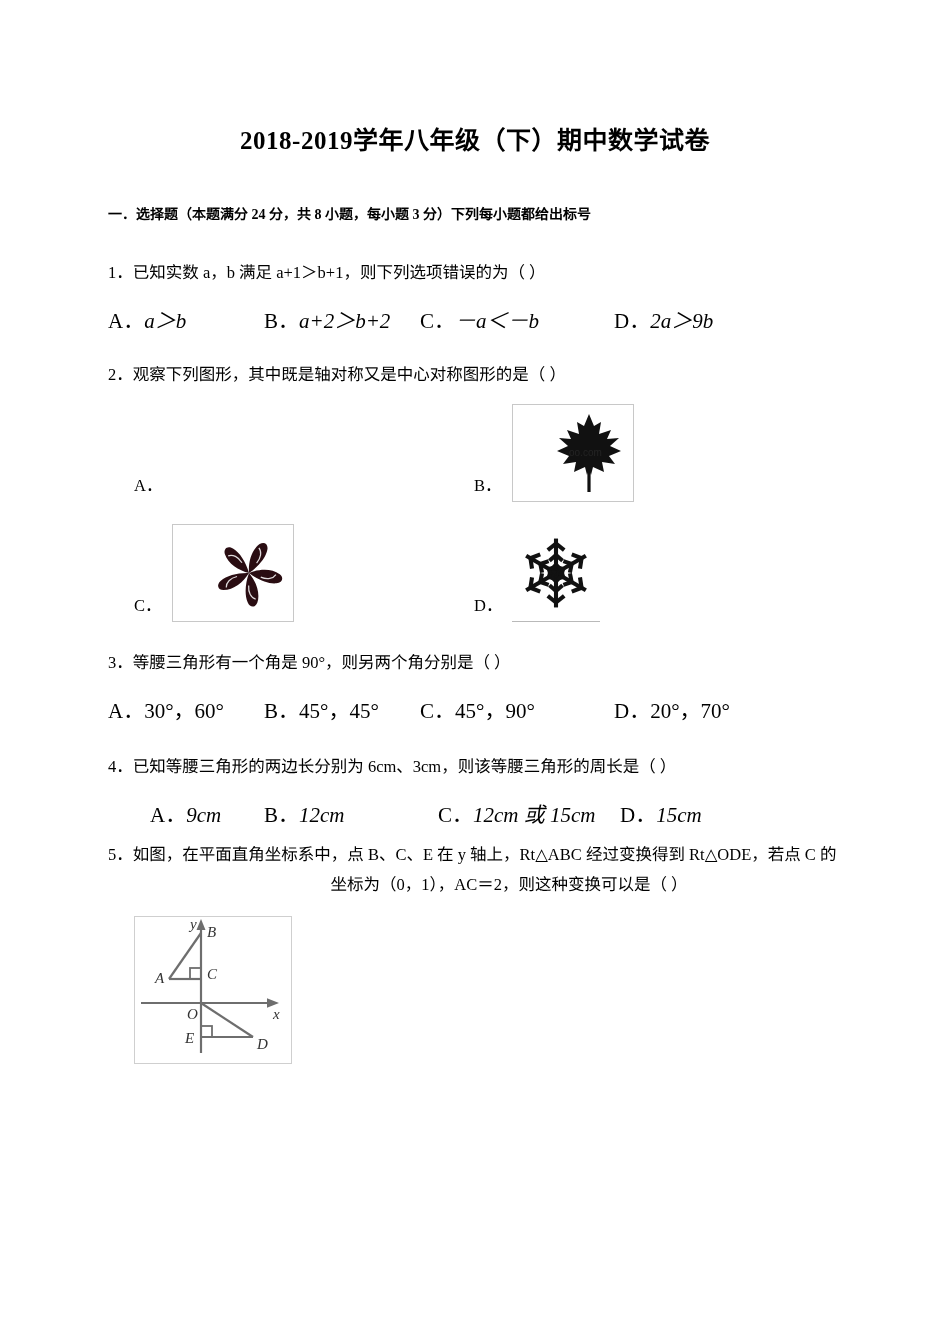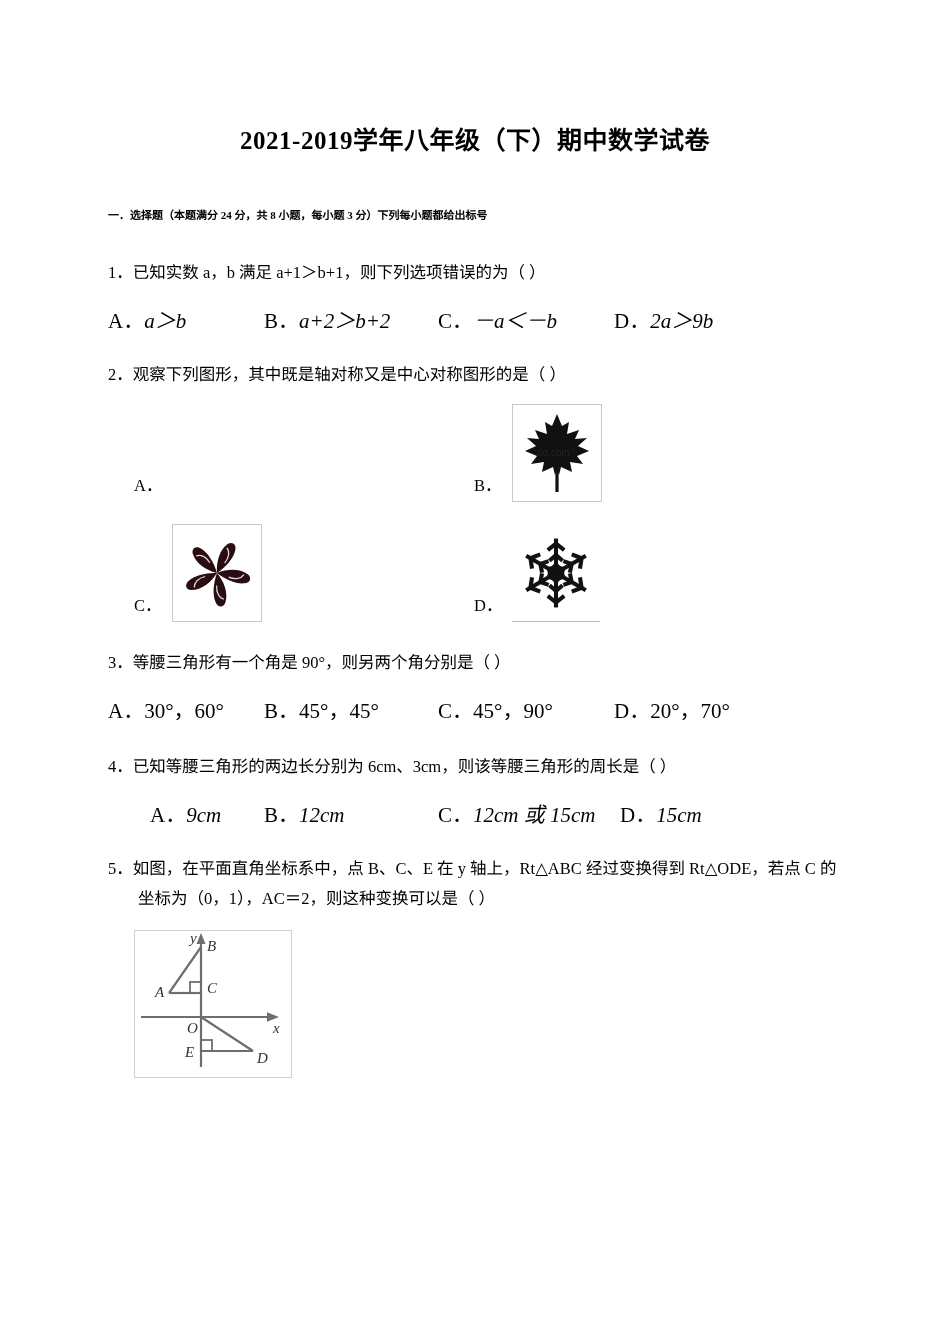--- a/index.html
+++ b/index.html
@@ -32,69 +32,70 @@
     margin: 0;
     padding-top: 124px;
     padding-bottom: 0;
     line-height: 34px;
   }
 
   
   .section-head {
     margin: 44px 0 0 0;
     padding-left: 108px;
-    font-size: 11px;
+    font-size: 14px;
     font-weight: bold;
     line-height: 26px;
   }
 
   
   .question {
     padding-left: 108px;
     padding-right: 70px;
     font-size: 16.5px;
     line-height: 30px;
   }
   .q-stem {
     display: block;
     text-indent: 0;
   }
   .q-stem .cont {
     display: block;
     padding-left: 30px;
+    text-align: center;
   }
   .mi { font-style: italic; }
 
   
   .q1  { margin-top: 30px; }
   .q2  { margin-top: 24px; }
   .q3  { margin-top: 26px; }
   .q4  { margin-top: 26px; }
-  .q5  { margin-top: 24px; }
+  .q5  { margin-top: 10px; }
 
   
   .opts-row {
     position: relative;
     height: 30px;
     margin-top: 18px;
     padding-left: 26px;
     font-size: 21px;
     line-height: 30px;
   }
   .opt {
     position: absolute;
     top: 0;
     white-space: nowrap;
   }
   .opt .lab { font-style: normal; }
 
   
   .c1 { left: 0px; }
   .c2 { left: 156px; }
-  .c3 { left: 330px; }
+  .c3 { left: 312px; }
   .c4 { left: 506px; }
 
   
   .q4c1 { left: 0px; margin-left: 42px; }
   .q4c2 { left: 156px; }
   .q4c3 { left: 330px; }
   .q4c4 { left: 512px; }
 
   
   .pic-grid {
@@ -119,21 +120,21 @@
   }
   .pic-box {
     width: 88px;
     height: 96px;
     border-bottom: 1px solid #b9b9b9;
     position: relative;
     display: flex;
     align-items: center;
     justify-content: center;
   }
-  .pic-box.framed { border: 1px solid #c8c8c8; }
+  .pic-box.framed { border: 1px solid #c8c8c8; padding-left: 32px; }
   .pic-box svg { display: block; }
 
   
   .fig-wrap {
     margin-top: 16px;
     padding-left: 26px;
   }
   .fig-box {
     width: 156px;
     height: 146px;
@@ -149,21 +150,21 @@
     padding-left: 26px;
     font-size: 16.5px;
     line-height: 30px;
   }
 </style>
 </head>
 <body>
 
 <div class="page">
 
-  <h1 class="doc-title">2021-2019学年八年级（下）期中数学试卷</h1>
+  <h1 class="doc-title">2018-2019学年八年级（下）期中数学试卷</h1>
 
   <div class="section-head">一．选择题（本题满分 24 分，共 8 小题，每小题 3 分）下列每小题都给出标号</div>
 
   <div class="question q1">
     <div class="q-stem">
       <span>1．</span><span>已知实数 a，b 满足 a+1＞b+1，则下列选项错误的为（     ）</span>
     </div>
     <div class="opts-row">
       <span class="opt c1">
         <span class="lab">A．</span><span class="mi">a＞b</span>

